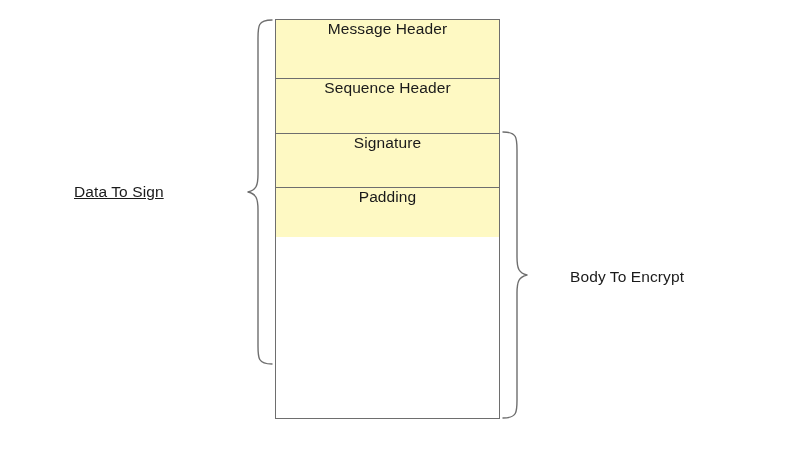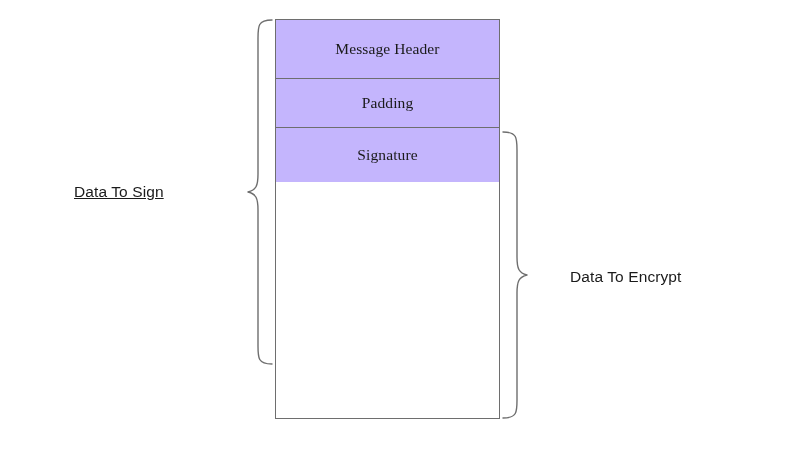--- a/index.html
+++ b/index.html
@@ -33,25 +33,24 @@
     height: 400px;
     box-sizing: border-box;
     border: 1.4px solid #6e6e6e;
     background: #ffffff;
     display: flex;
     flex-direction: column;
   }
   .msg-row {
     box-sizing: border-box;
     display: flex;
-    align-items: center;
+    align-items: flex-start;
     justify-content: center;
     border-bottom: 1.4px solid #6e6e6e;
-    background: #c4b5fd;
-    font-family: Liberation Serif, serif;
+    background: #fef9c3;
   }
   .msg-row:last-child {
     border-bottom: none;
   }
   .msg-row-label {
     font-size: 15.5px;
     color: #1a1a1a;
     letter-spacing: 0.1px;
     line-height: 1.1;
     white-space: nowrap;
@@ -95,25 +94,28 @@
              C 517 269 519 273 527 275
              C 519 277 517 281 517 293
              L 517 400
              C 517 412 517 418 503 418" fill="none" stroke="#6e6e6e" stroke-width="1.4" stroke-linecap="round" stroke-linejoin="round"></path>
   </svg>
 
   <div class="msg-stack">
     <div class="msg-row" style="height:59px;">
       <span class="msg-row-label">Message Header</span>
     </div>
-    <div class="msg-row" style="height:49px;">
-      <span class="msg-row-label">Padding</span>
+    <div class="msg-row" style="height:55px;">
+      <span class="msg-row-label">Sequence Header</span>
     </div>
     <div class="msg-row" style="height:54px;">
       <span class="msg-row-label">Signature</span>
+    </div>
+    <div class="msg-row" style="height:49px;">
+      <span class="msg-row-label">Padding</span>
     </div>
   </div>
 
   <div class="brace-label" id="label-sign">Data To Sign</div>
 
-  <div class="brace-label" id="label-encrypt">Data To Encrypt</div>
+  <div class="brace-label" id="label-encrypt">Body To Encrypt</div>
 
 </div>
 
 </body></html>

